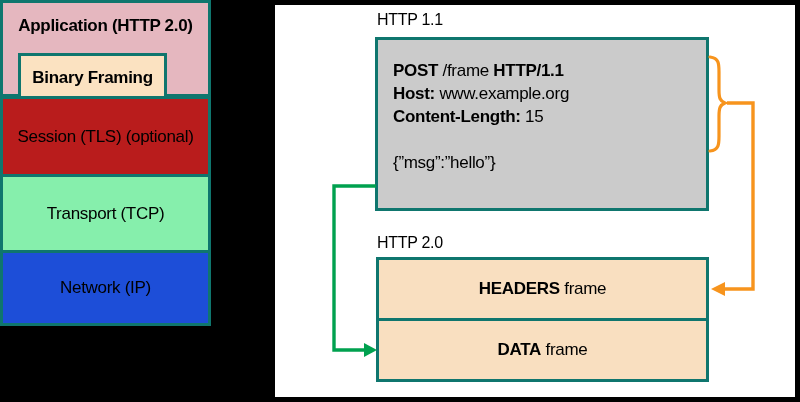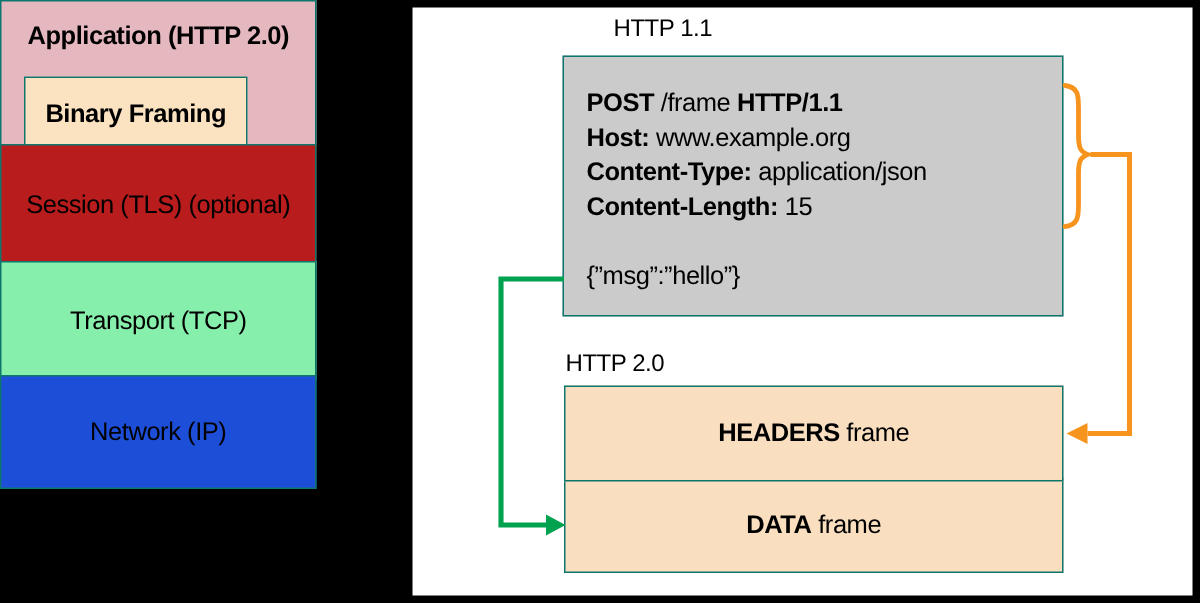--- a/index.html
+++ b/index.html
@@ -5,39 +5,39 @@
   html,body { margin:0; padding:0; background:#000; }
   .canvas {
     position:relative; width:800px; height:402px; overflow:hidden;
     background:#000;
     font-family:"Liberation Sans", sans-serif;
     letter-spacing:-0.3px;
     color:#000;
   }
   .block {
     position:absolute; box-sizing:border-box;
-    border:1px solid #0f766e;
+    border:3px solid #0f766e;
   }
   .flex-center { display:flex; align-items:center; justify-content:center; }
 
   
   .layer-app      { left:0;  top:2;   width:211px; height:97px; }
   .app-label      { position:absolute; left:0; top:13px; width:100%; text-align:center;
                     font-weight:bold; font-size:17px; }
   .binary-box     { left:15px; top:50px; width:149px; height:49px;
                     font-weight:bold; font-size:17px; }
   .layer-session  { left:0; top:96px;  width:211px; height:81px; font-size:17px; }
   .layer-transport{ left:0; top:174px; width:211px; height:79px; font-size:17px; }
   .layer-network  { left:0; top:250px; width:211px; height:76px; font-size:17px; }
 
   
   .panel { position:absolute; left:272px; top:2px; width:526px; height:398px;
            box-sizing:border-box; border:3px solid #000; background:#fff; }
   .section-title { position:absolute; font-size:16px; }
-  .title-http11 { left:377px; top:11px;margin-left:32px; }
+  .title-http11 { left:377px; top:11px; }
   .title-http20 { left:377px; top:234px; }
 
   .request-box { left:375px; top:37px; width:334px; height:174px;
                  padding:19px 8px 0 15px; font-size:17px; line-height:23px; }
   .req-line { white-space:pre; }
   .req-line.blank { height:23px; }
 
   .frame-box { font-size:17px; }
   .frame-headers { left:376px; top:257px; width:333px; height:64px; }
   .frame-data    { left:376px; top:318px; width:333px; height:64px; }
@@ -67,21 +67,20 @@
     <span>Network (IP)</span>
   </div>
 
   <div class="panel" style="background-color: rgb(255, 255, 255);"></div>
 
   <div class="section-title title-http11">HTTP 1.1</div>
 
   <div class="block request-box" style="background-color: rgb(203, 203, 203);">
     <div class="req-line"><b>POST</b><span> /frame </span><b>HTTP/1.1</b></div>
     <div class="req-line"><b>Host:</b><span> www.example.org</span></div>
-    <div class="req-line"><b>Content-Type:</b><span> application/json</span></div>
     <div class="req-line"><b>Content-Length:</b><span> 15</span></div>
     <div class="req-line blank"></div>
     <div class="req-line">{”msg”:”hello”}</div>
   </div>
 
   <div class="section-title title-http20">HTTP 2.0</div>
 
   <div class="block frame-box frame-data flex-center" style="background-color: rgb(249, 223, 192);">
     <span><b>DATA</b><span> frame</span></span>
   </div>

